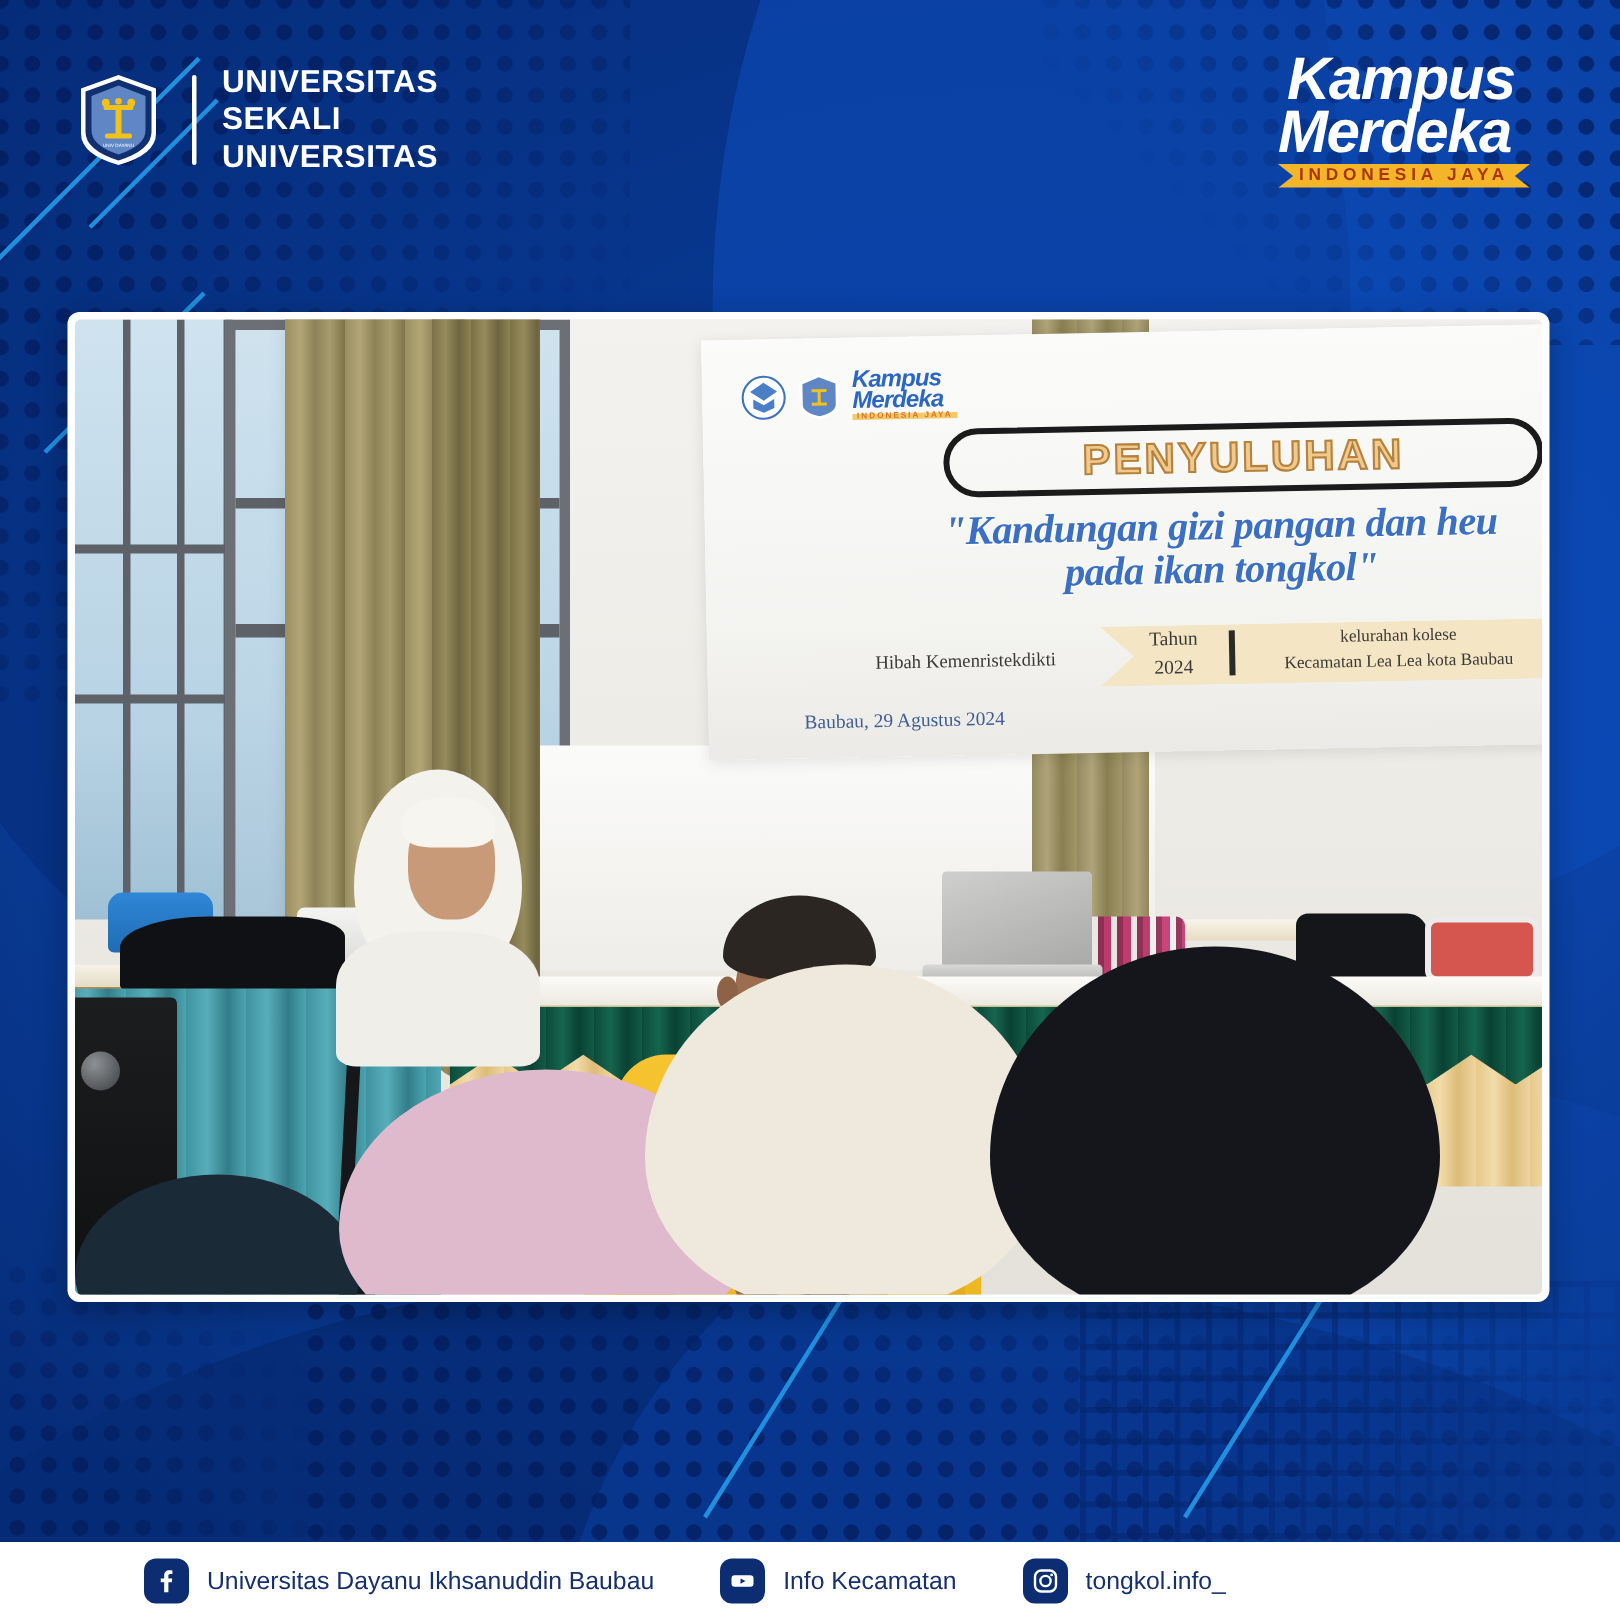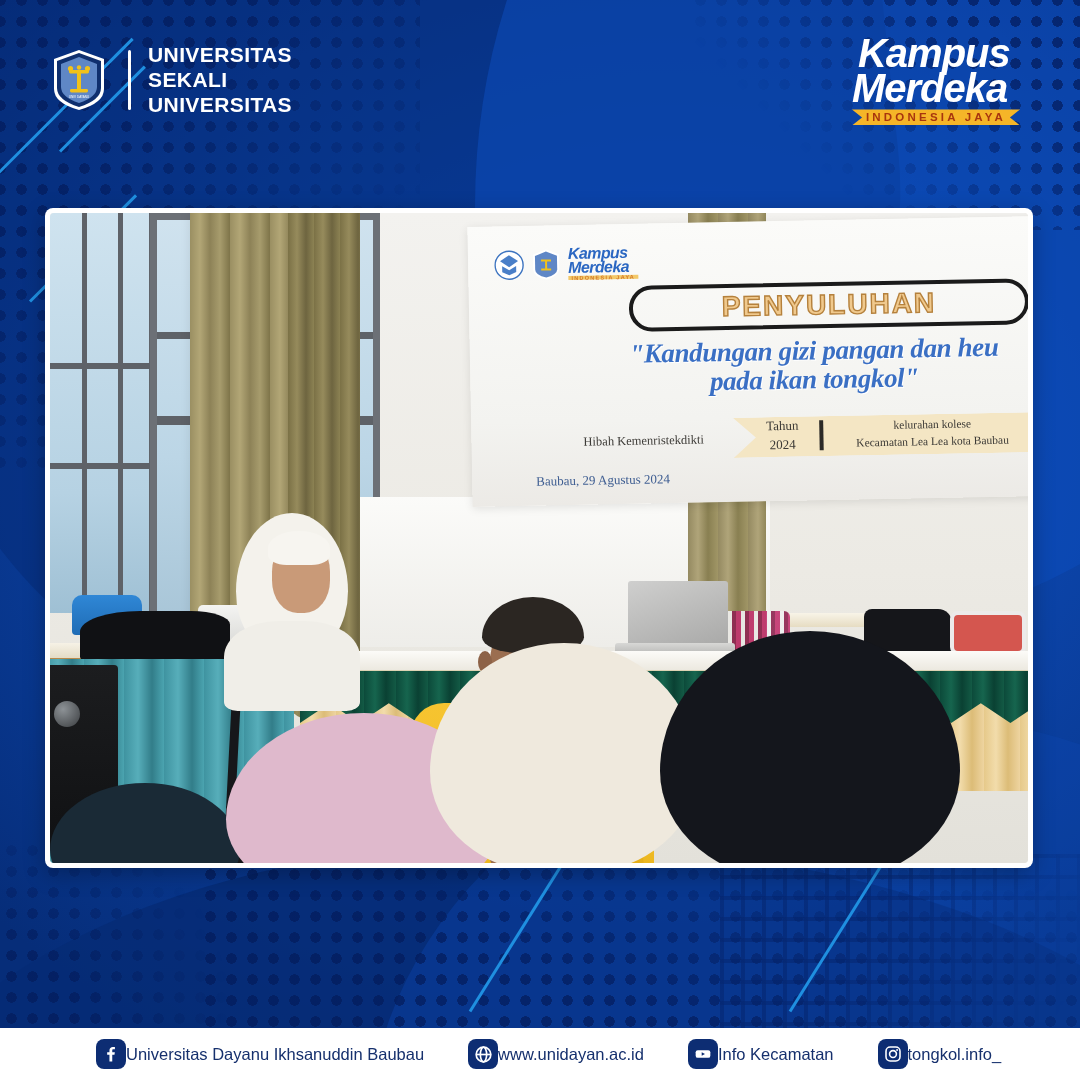--- a/index.html
+++ b/index.html
@@ -363,21 +363,21 @@
   .fg-pink { left: 176px; top: 500px; width: 276px; height: 190px; background: #dfb9cc; }
   .fg-cream { left: 380px; top: 430px; width: 268px; height: 230px; background: #efe9dd; }
   .fg-black { left: 610px; top: 418px; width: 300px; height: 250px; background: #14161c; }
   .fg-dark2 { left: 0px; top: 570px; width: 190px; height: 120px; background: #1a2a36; }
   .footer {
     position: absolute; left: 0; bottom: 0; width: 1080px; height: 52px;
     background: #ffffff;
     display: flex; align-items: center; gap: 0;
     padding-left: 96px;
   }
-  .f-item { display: flex; align-items: center; }
+  .f-item { display: flex; align-items: center; gap: 12px; }
   .f-item + .f-item { margin-left: 44px; }
   .f-icon {
     width: 30px; height: 30px; border-radius: 8px; background: #0d2d73;
     display: flex; align-items: center; justify-content: center; flex: 0 0 auto;
   }
   .f-label { color: #16306d; font-size: 16.5px; white-space: nowrap; }
 </style>
 </head>
 <body>
 
@@ -578,30 +578,20 @@
 
     <div class="f-item">
       <span class="f-icon">
         <svg viewBox="0 0 24 24" width="20" height="20" fill="#ffffff">
           <path d="M13.5 21v-8h2.7l.4-3.1h-3.1V7.9c0-.9.25-1.5 1.55-1.5H16.7V3.6c-.3-.04-1.3-.13-2.46-.13-2.44 0-4.1 1.49-4.1 4.22V9.9H7.4V13h2.74v8z"></path>
         </svg>
       </span>
       <span class="f-label">Universitas Dayanu Ikhsanuddin Baubau</span>
     </div>
 
-    <div class="f-item">
-      <span class="f-icon">
-        <svg viewBox="0 0 24 24" width="21" height="21" fill="none" stroke="#ffffff" stroke-width="1.9">
-          <circle cx="12" cy="12" r="8.4"></circle>
-          <ellipse cx="12" cy="12" rx="3.6" ry="8.4"></ellipse>
-          <line x1="3.6" y1="12" x2="20.4" y2="12"></line>
-        </svg>
-      </span>
-      <span class="f-label">www.unidayan.ac.id</span>
-    </div>
 
     <div class="f-item">
       <span class="f-icon">
         <svg viewBox="0 0 24 24" width="20" height="20">
           <rect x="3.2" y="7.4" width="17.6" height="9.2" rx="2.6" fill="#ffffff"></rect>
           <path d="M10.4 9.9v4.2l4-2.1z" fill="#0d2d73"></path>
         </svg>
       </span>
       <span class="f-label">Info Kecamatan</span>
     </div>

